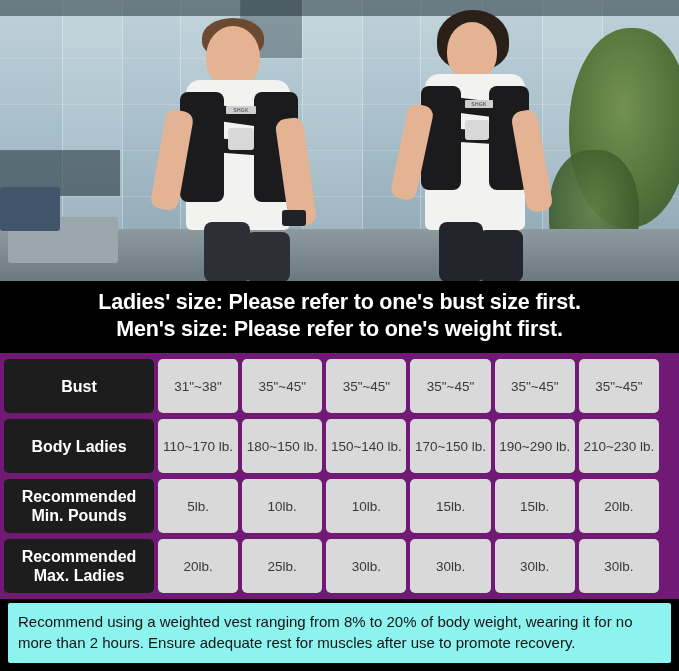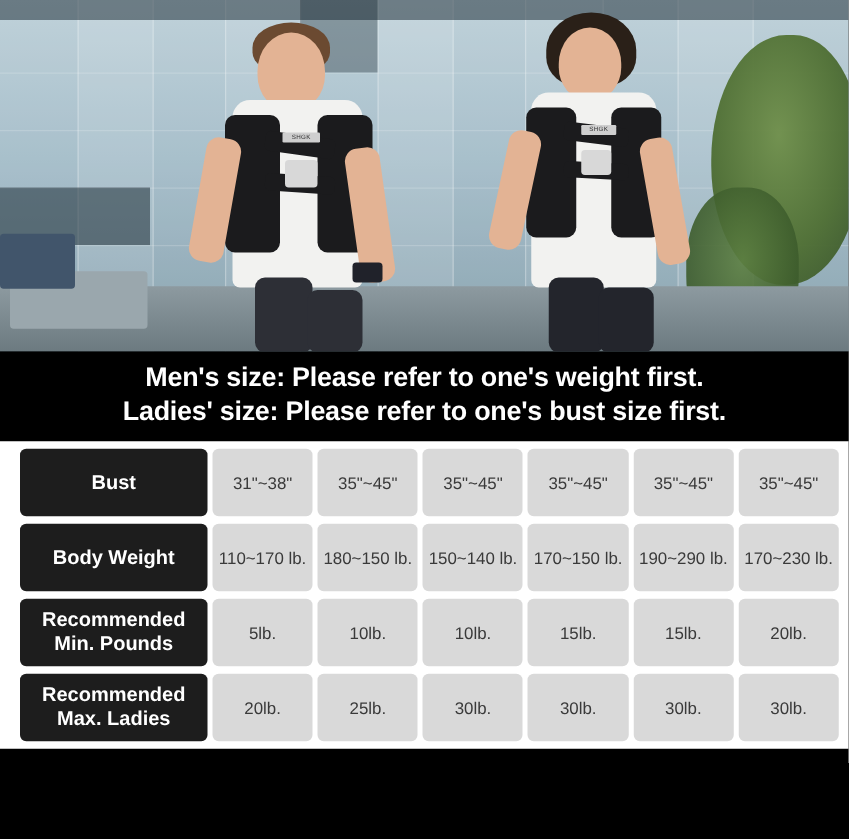--- a/index.html
+++ b/index.html
@@ -169,22 +169,22 @@
   }
   .headline .line {
     font-size: 21.5px;
     font-weight: bold;
     line-height: 27px;
     letter-spacing: -0.2px;
   }
 
   
   .table-wrap {
-    background: #ffffff;
-    padding: 0 12px;
+    background: #701a75;
+    padding: 0 0;
   }
   table.sizechart {
     width: 663px;
     border-collapse: separate;
     border-spacing: 4px 6px;
     table-layout: fixed;
   }
   table.sizechart td {
     background: #d9d9d9;
     color: #3a3a3a;
@@ -280,44 +280,44 @@
       <div class="buckle" style="left:70px;top:120px;width:24px;height:20px;"></div>
       <div class="logo" style="left:70px;top:100px;width:28px;height:8px;">SHGK</div>
       <div class="arm" style="left:4px;top:104px;width:26px;height:96px;transform:rotate(12deg);"></div>
       <div class="arm" style="left:124px;top:110px;width:26px;height:102px;transform:rotate(-10deg);"></div>
       <div class="leg" style="left:44px;top:222px;width:44px;height:60px;background:#23252c;"></div>
       <div class="leg" style="left:84px;top:230px;width:44px;height:52px;background:#23252c;"></div>
     </div>
   </div>
 
   <div class="headline">
+    <div class="line">Ladies' size: Please refer to one's bust size first.</div>
     <div class="line">Men's size: Please refer to one's weight first.</div>
-    <div class="line">Ladies' size: Please refer to one's bust size first.</div>
   </div>
 
   <div class="table-wrap">
     <table class="sizechart">
       <tbody>
           <tr>
         <td class="rowhead">Bust</td>
         <td>31"~38"</td>
         <td>35"~45"</td>
         <td>35"~45"</td>
         <td>35"~45"</td>
         <td>35"~45"</td>
         <td>35"~45"</td>
       </tr>
       <tr>
-        <td class="rowhead">Body Weight</td>
+        <td class="rowhead">Body Ladies</td>
         <td>110~170 lb.</td>
         <td>180~150 lb.</td>
         <td>150~140 lb.</td>
         <td>170~150 lb.</td>
         <td>190~290 lb.</td>
-        <td>170~230 lb.</td>
+        <td>210~230 lb.</td>
       </tr>
       <tr>
         <td class="rowhead two">
           <div>Recommended</div>
           <div>Min. Pounds</div>
         </td>
         <td>5lb.</td>
         <td>10lb.</td>
         <td>10lb.</td>
         <td>15lb.</td>
@@ -333,14 +333,15 @@
         <td>25lb.</td>
         <td>30lb.</td>
         <td>30lb.</td>
         <td>30lb.</td>
         <td>30lb.</td>
       </tr>
     </tbody>
       </table>
   </div>
 
+  <div class="note">Recommend using a weighted vest ranging from 8% to 20% of body weight, wearing it for no more than 2 hours. Ensure adequate rest for muscles after use to promote recovery.</div>
 
 </div>
 
 </body></html>

